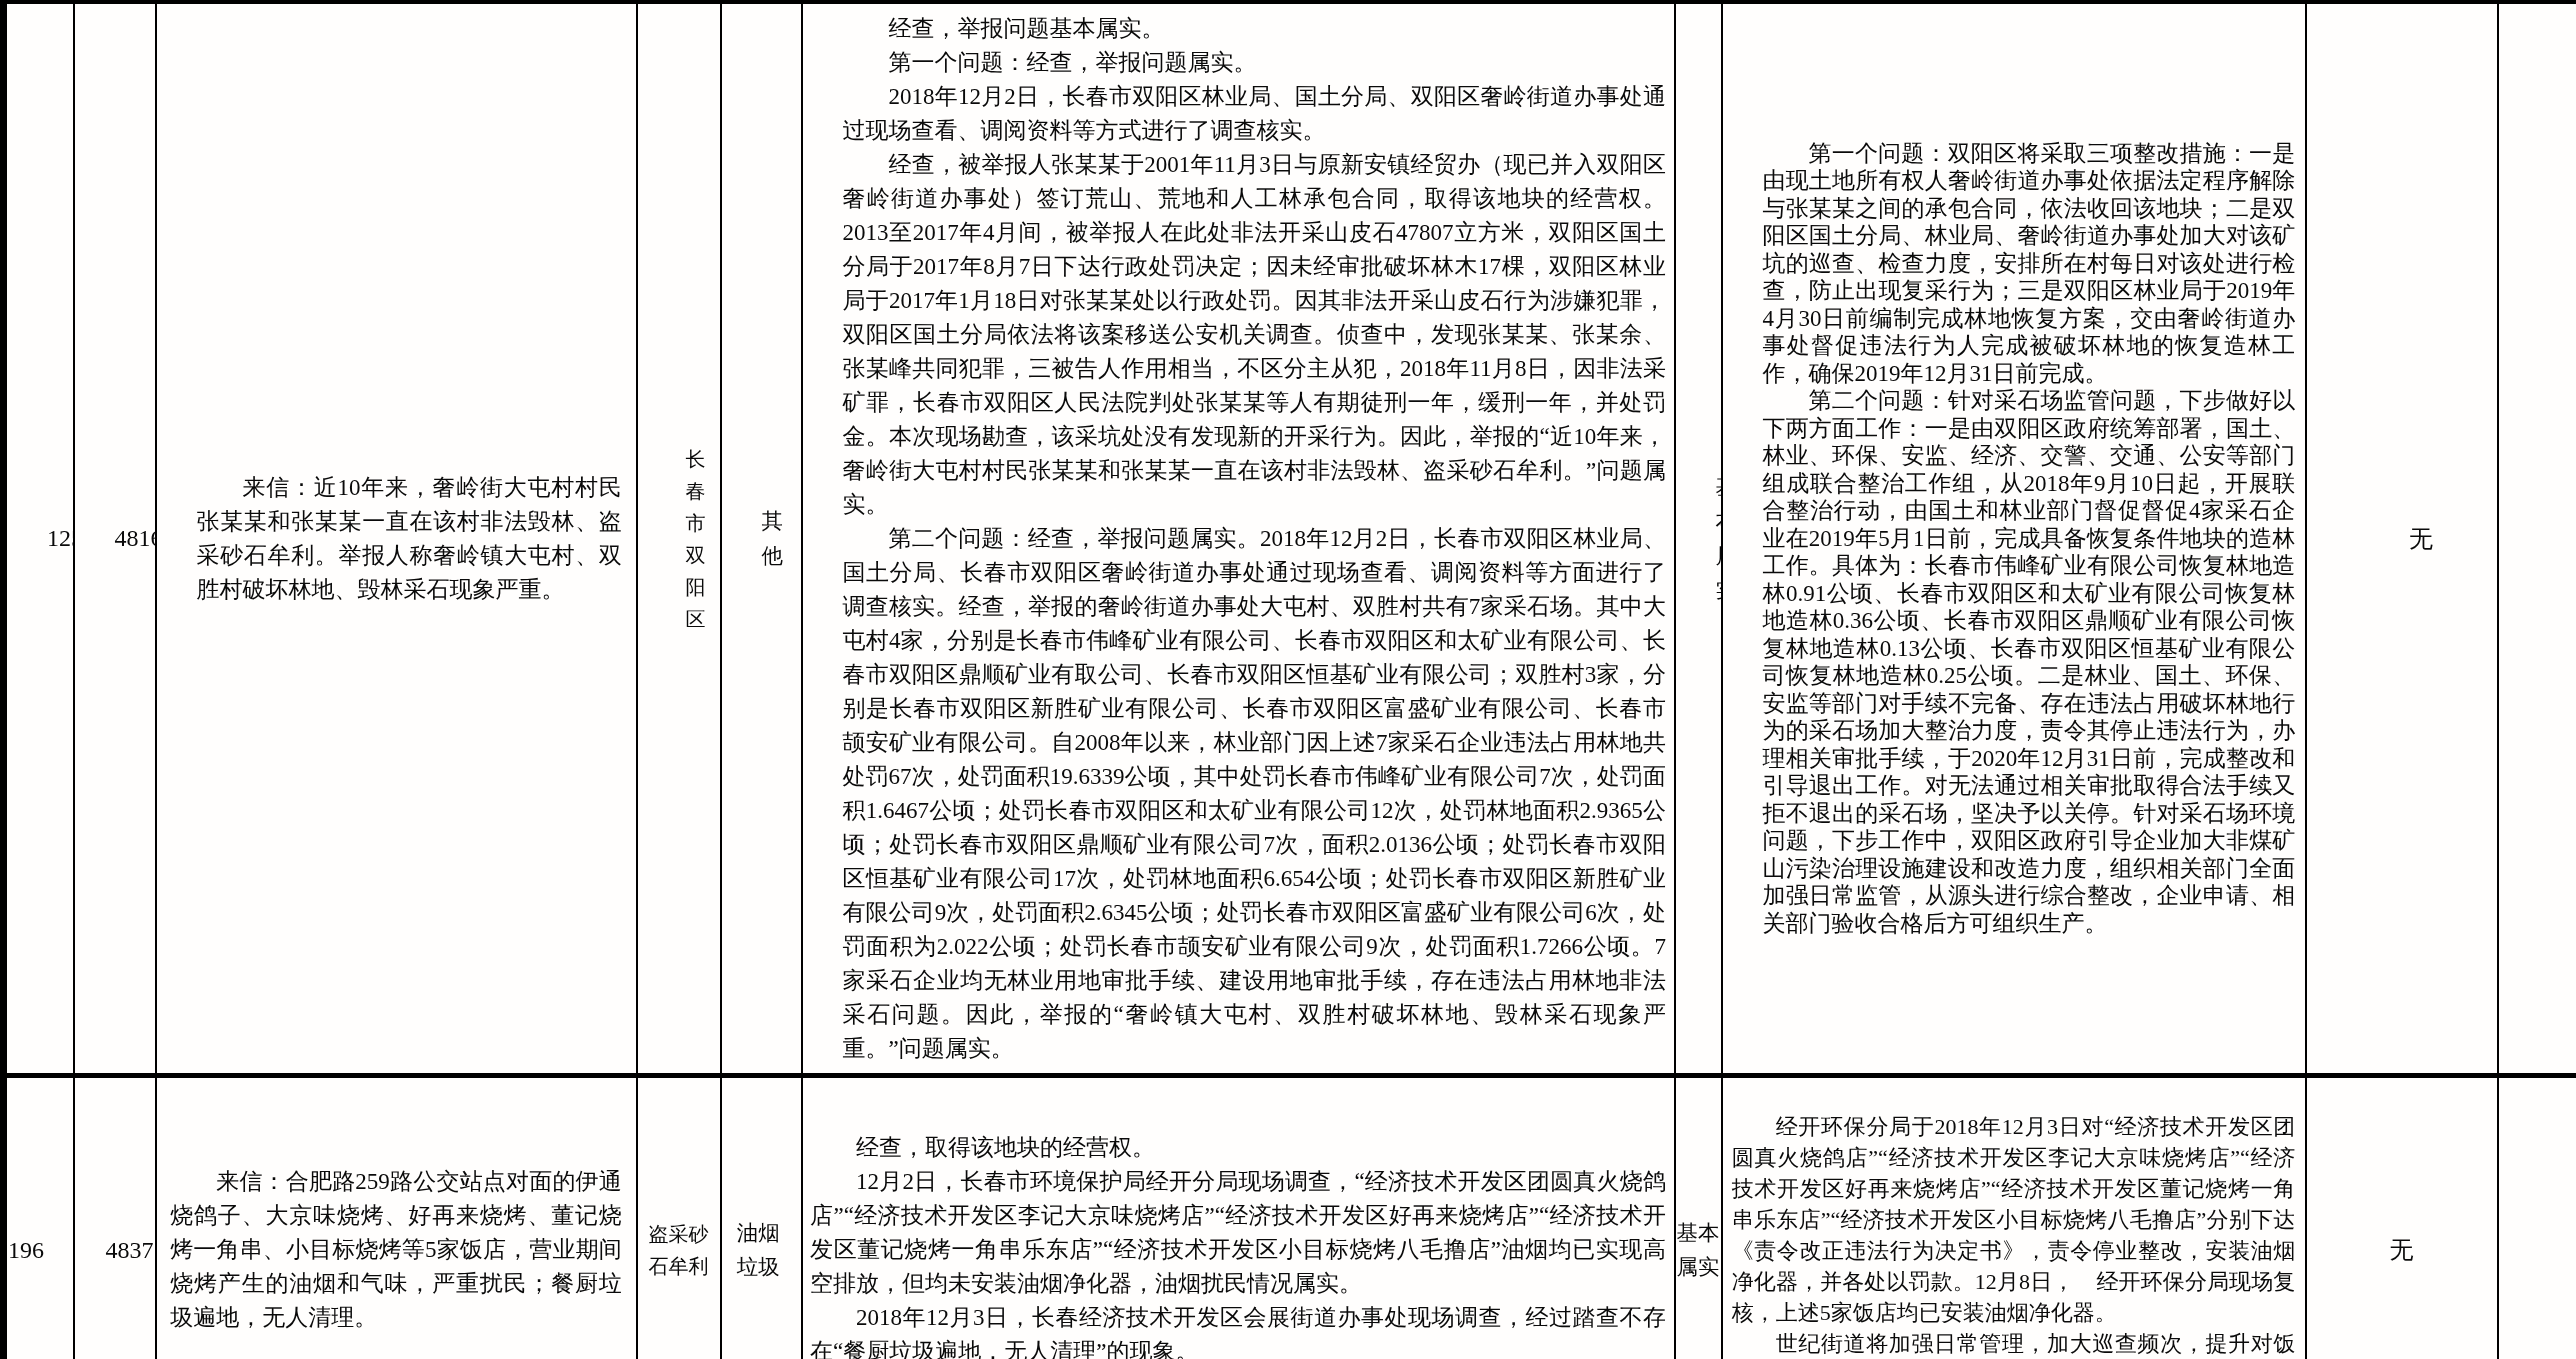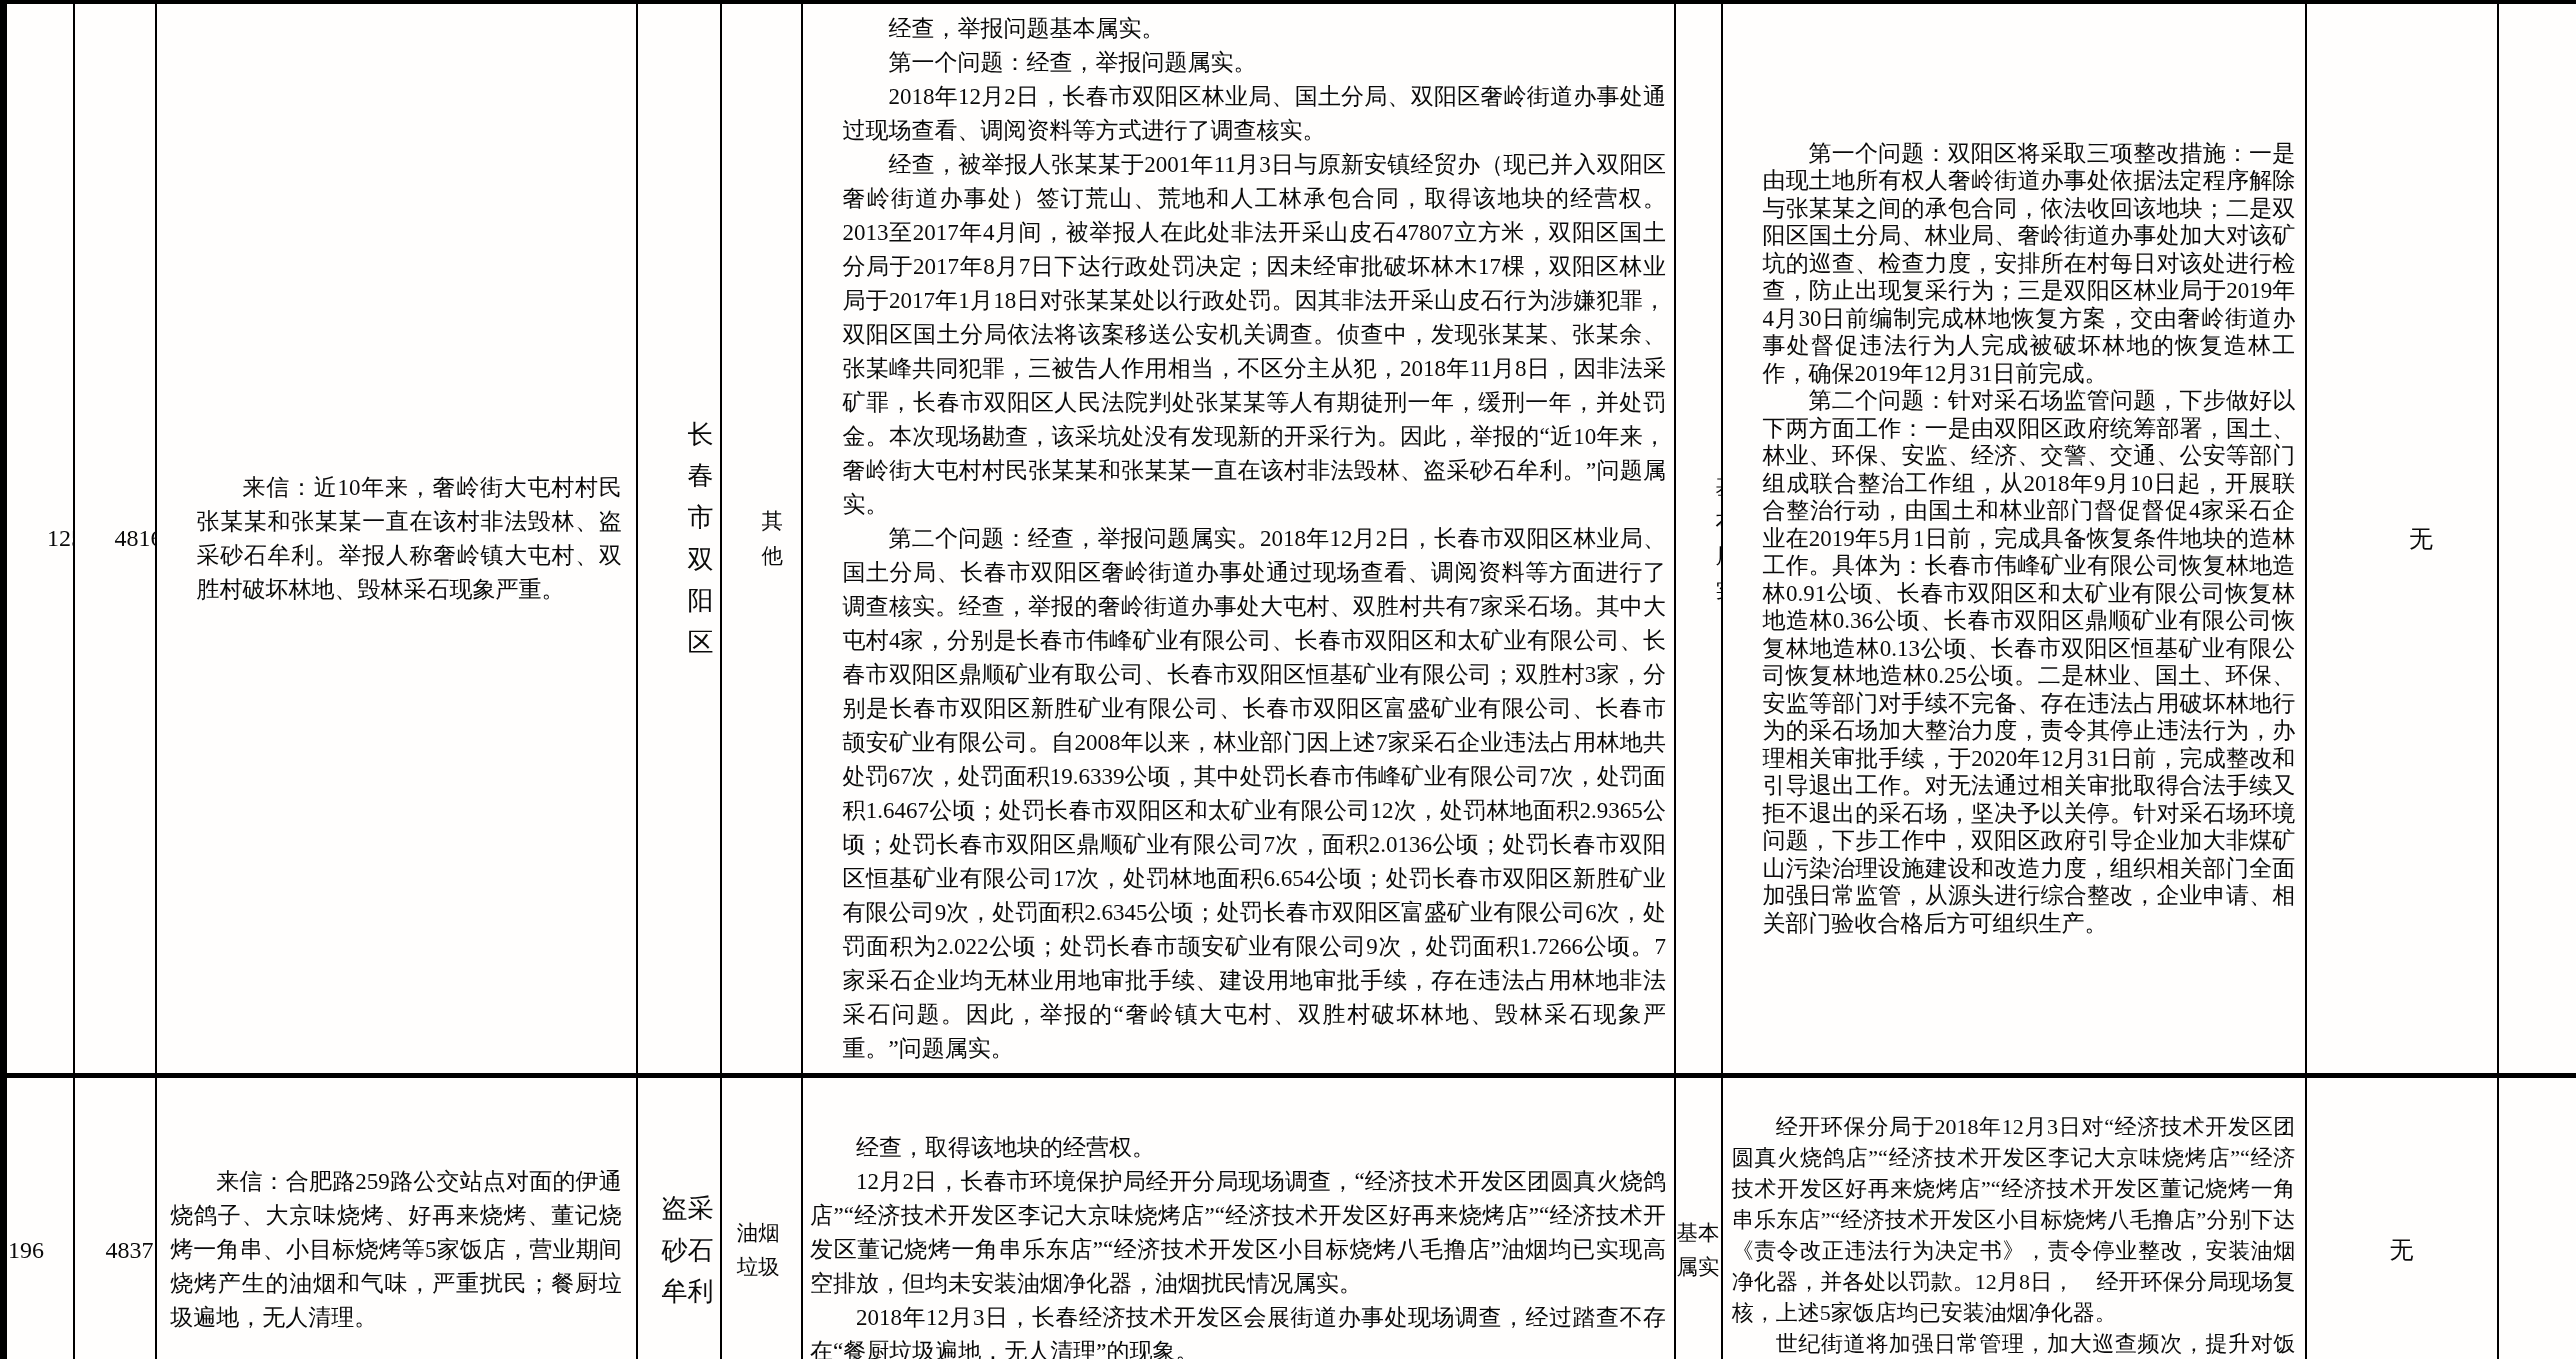--- a/index.html
+++ b/index.html
@@ -28,21 +28,21 @@
   tr.r0 > td { border-top: 4.6px solid #000; border-bottom: 5.3px solid #000; padding-left: 40px; }
   tr.r1 > td { border-bottom: 6.1px solid #000; }
   td:first-child { border-left: 7.6px solid #000; }
   td:last-child { border-right: 6.1px solid #000; }
 
   tr.r0 { height: 1005px; }
   tr.r1 { height: 350px; }
   .c-seq   { font-size: 24px; text-align: left; }
   .c-no    { font-size: 24px; text-align: right; }
   .c-letter{ font-size: 23px; line-height: 34px; padding: 0 13.7px; }
-  .c-city  { font-size: 26px; line-height: 1.6; text-align: right; padding: 0 6.1px; }
+  .c-city  { font-size: 20px; line-height: 1.6; text-align: center; padding: 0 6.1px; }
   .c-cat   { font-size: 21.4px; line-height: 1.6; text-align: left; padding: 0 15.3px; }
   .c-inv   { font-size: 23px; line-height: 34px; padding: 7.6px 7.6px; }
   .c-ver   { font-size: 21.4px; line-height: 1.6; text-align: center; padding: 0 0.8px; }
   .c-meas-sm { font-size: 23px; line-height: 27.5px; padding: 7.6px 9.2px; }
   .c-meas-lg { font-size: 22px; line-height: 31px; padding: 7.6px 9.2px; }
   .c-acc   { font-size: 24px; text-align: center; }
   .c-rem   { }
 
   p.para {
     margin: 0;

